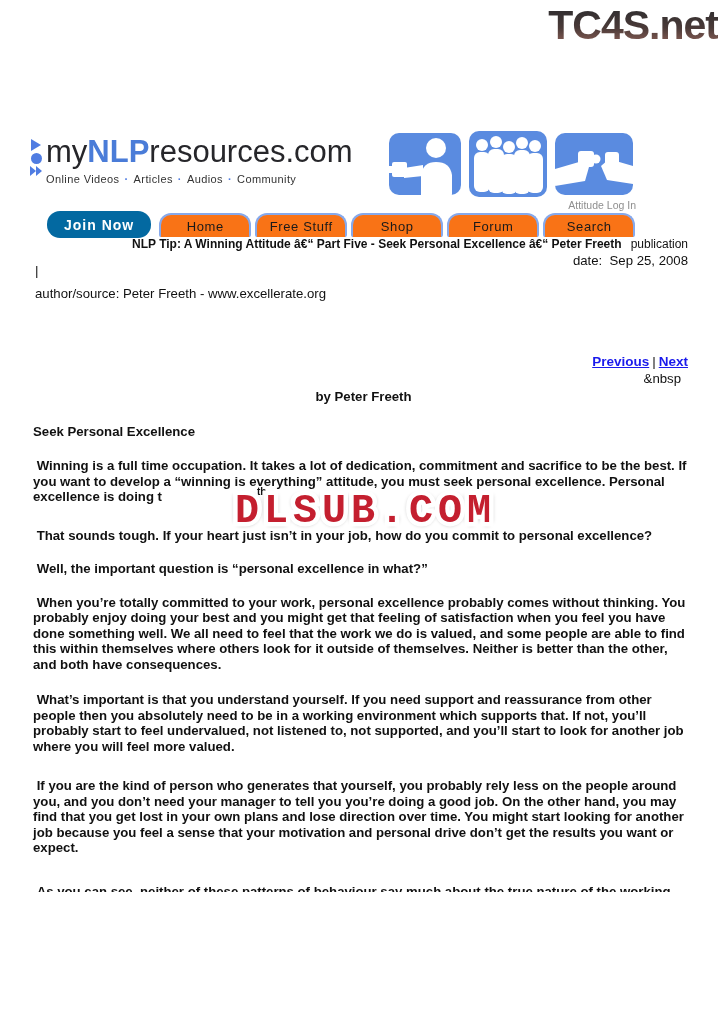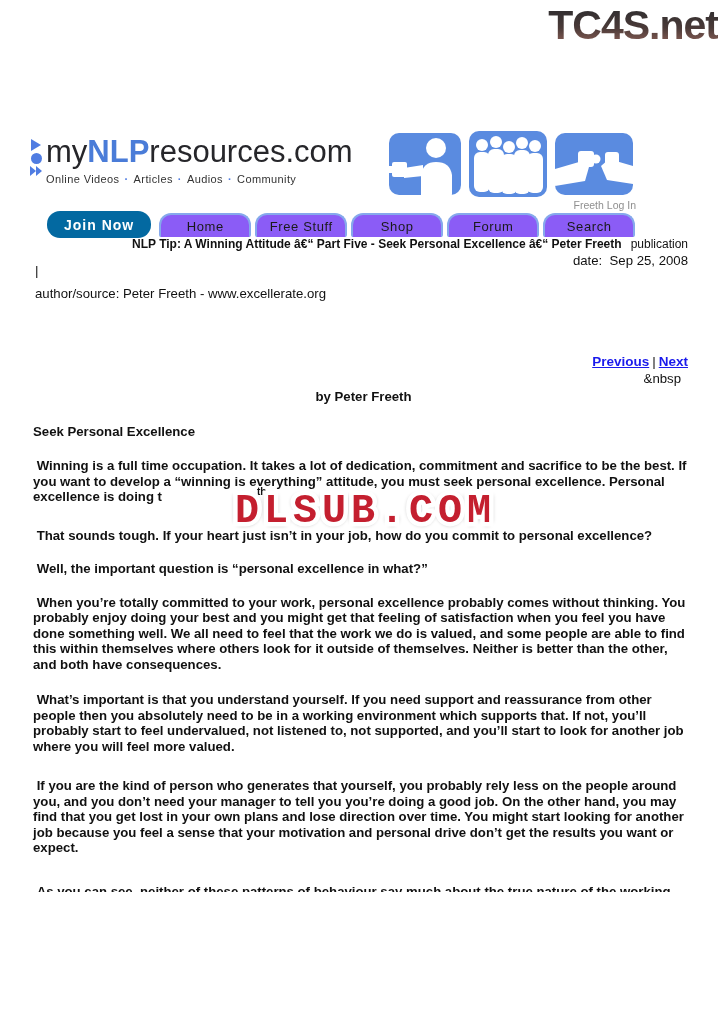--- a/index.html
+++ b/index.html
@@ -37,21 +37,21 @@
   .t3 { width:78px; height:62px; margin-top:2px; }
   .members { position:absolute; top:199px; right:88px; font-size:10.5px; color:#8f8f8f; }
 
   
   .nav { position:absolute; left:47px; top:211px; display:flex; align-items:flex-start; }
   .join {
     background:#0369a1; color:#fff; font-weight:bold; font-size:14px; letter-spacing:1px;
     border-radius:13px; height:27px; padding:0 17px; display:flex; align-items:center; margin-right:6px;
   }
   .tab {
-    width:88px; height:22px; margin:2px 2px 0 2px; background:#8b5cf6;
+    width:88px; height:22px; margin:2px 2px 0 2px; background:#f97316;
     border:2px solid #86a9ec; border-bottom:none; border-radius:12px 12px 2px 2px;
     display:flex; align-items:center; justify-content:center;
     font-size:13px; color:#1a1a1a; letter-spacing:0.6px;
   }
 
   
   .title-l1 { position:absolute; top:237px; right:36px; white-space:nowrap; font-size:12px; }
   .title-l1 .bold { font-weight:bold; }
   .title-l1 .pub { margin-left:9px; }
   .title-l2 { position:absolute; top:253px; right:36px; font-size:13.2px; white-space:pre; }
@@ -153,21 +153,21 @@
     <div class="tile t3">
       <svg viewBox="0 0 78 62" width="78" height="62">
         <path d="M0 36 L24 29 L34 34 L30 48 L0 53 Z" fill="#fff"></path>
         <rect x="23" y="18" width="16" height="16" rx="3" fill="#fff"></rect>
         <circle cx="41" cy="26" r="4.5" fill="#fff"></circle>
         <path d="M78 33 L54 26 L46 33 L52 47 L78 51 Z" fill="#fff"></path>
         <rect x="50" y="19" width="14" height="14" rx="3" fill="#fff"></rect>
       </svg>
     </div>
   </div>
-  <div class="members">Freeth Log In</div>
+  <div class="members">Attitude Log In</div>
 
   <div class="nav">
     <div class="join">Join Now</div>
     <div class="tab">Home</div>
     <div class="tab">Free Stuff</div>
     <div class="tab">Shop</div>
     <div class="tab">Forum</div>
     <div class="tab">Search</div>
   </div>
 

